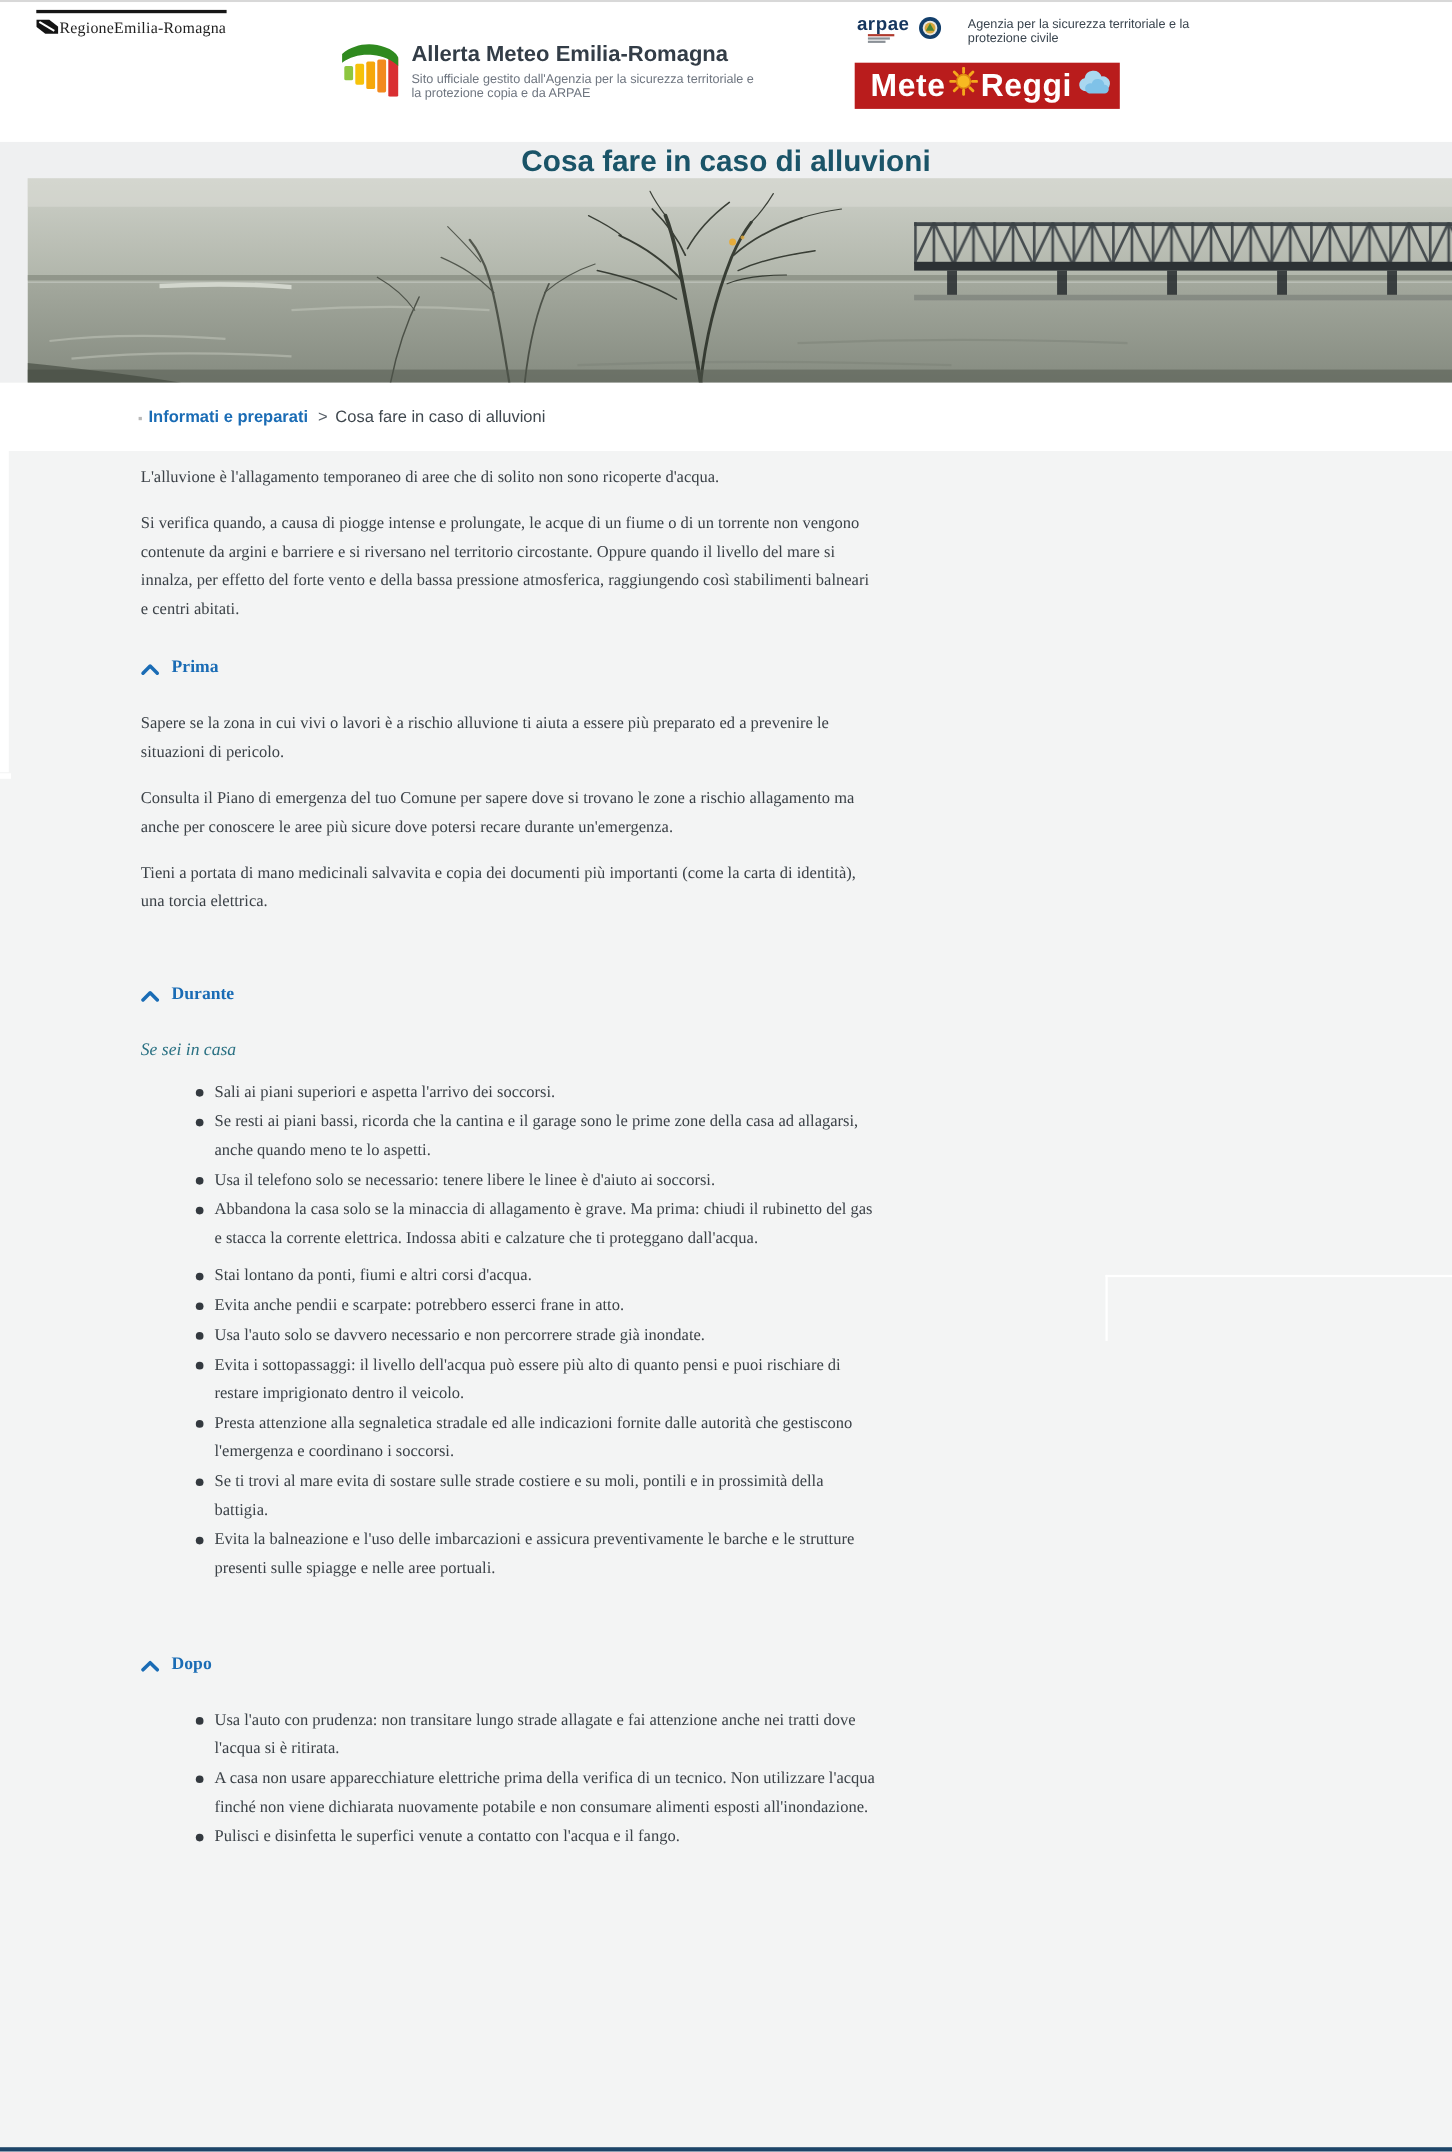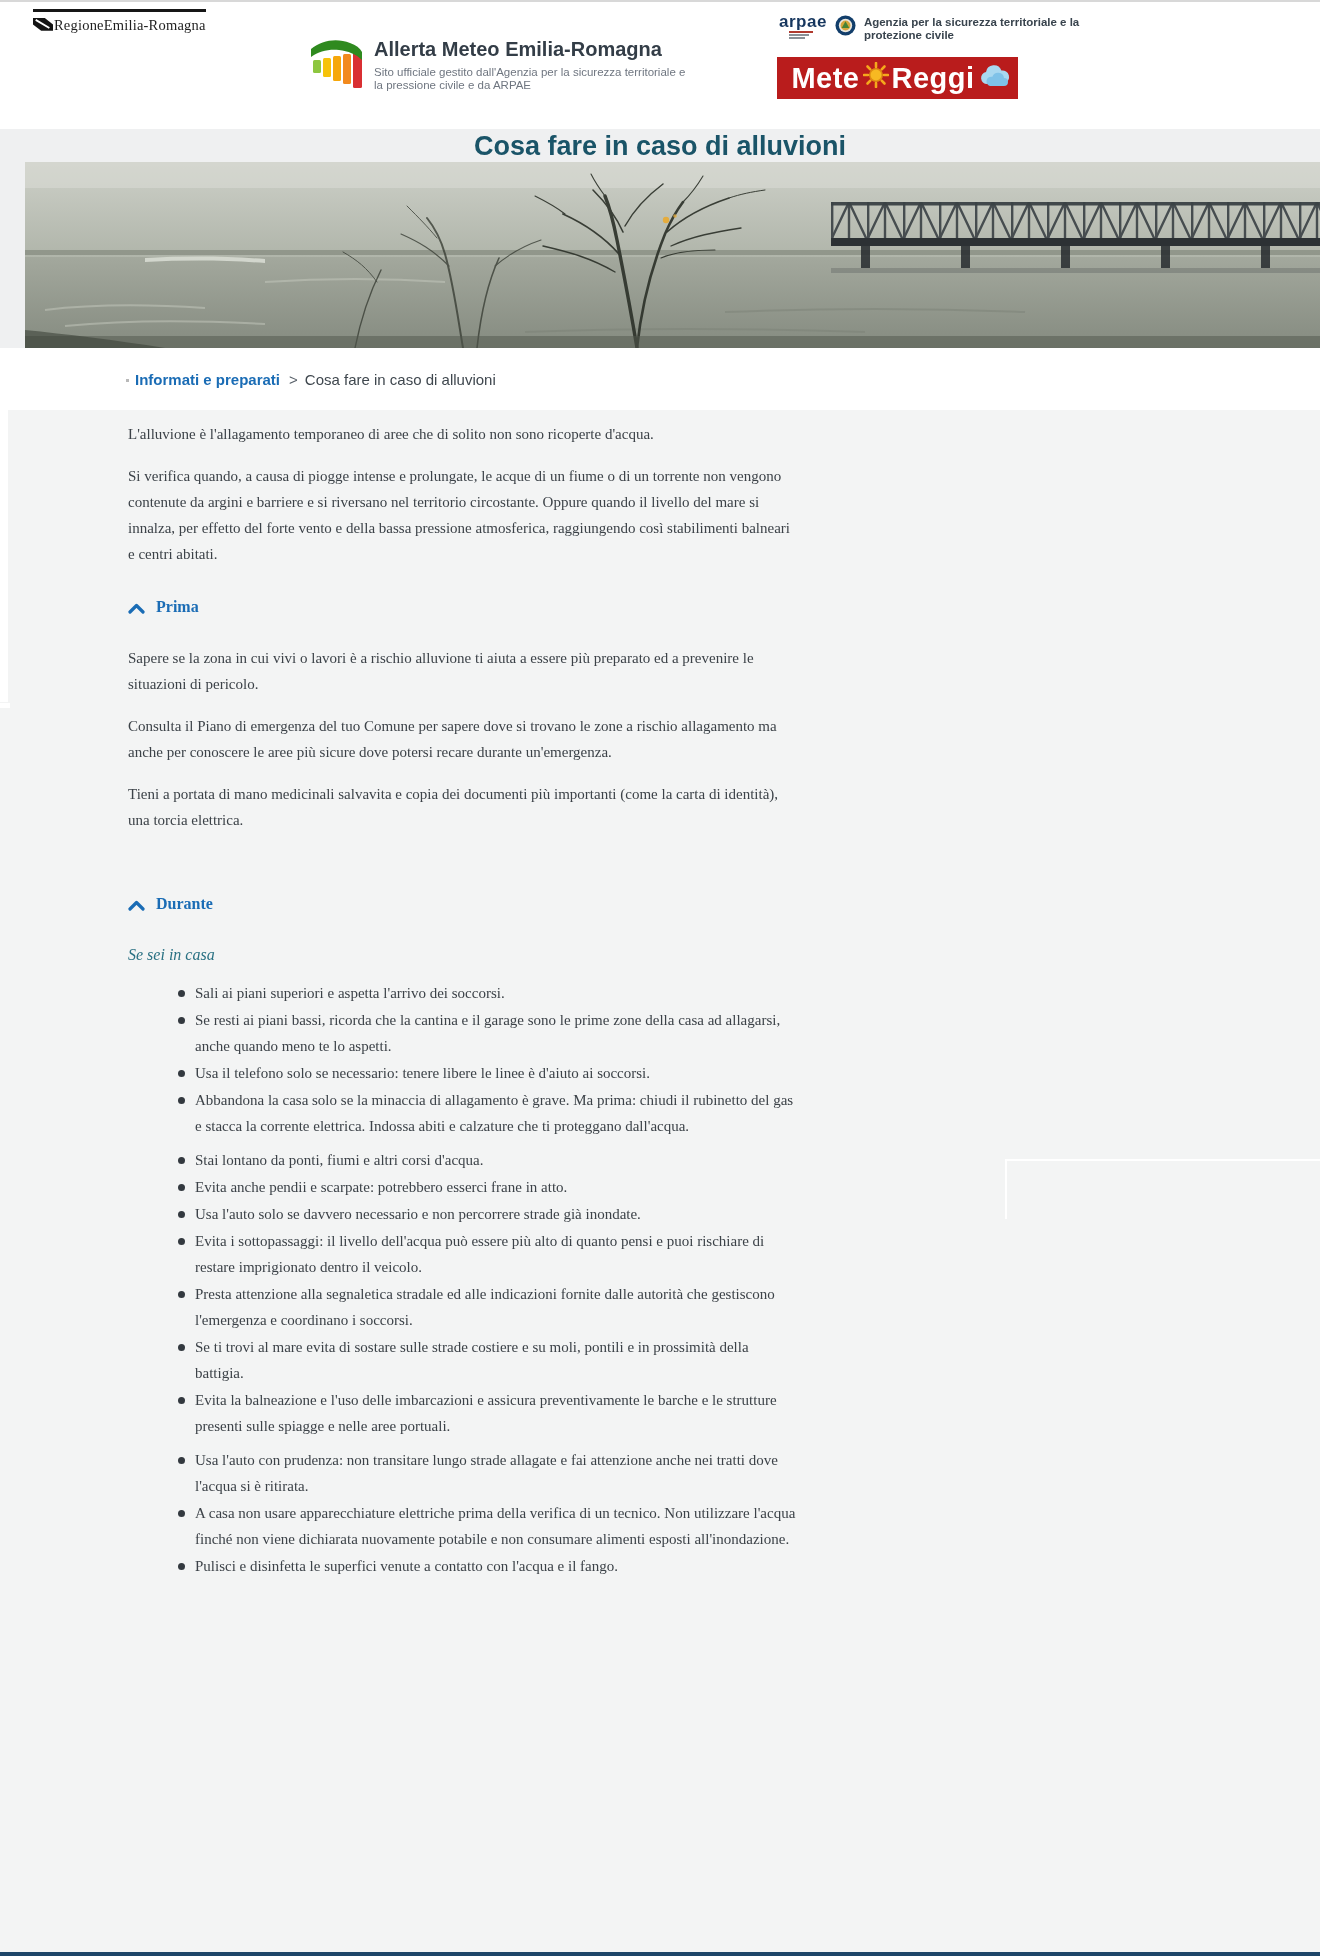--- a/index.html
+++ b/index.html
@@ -20,21 +20,21 @@
   .brand-sub{display:block;font-size:11.5px;color:#6f7680;line-height:13px;}
   .brand-sub.first{margin-top:5px;}
   .agency{position:absolute;left:779px;top:12px;display:flex;align-items:flex-start;gap:8px;text-decoration:none;}
   .arpae-word{font-size:17px;font-weight:bold;color:#16365e;letter-spacing:0.5px;line-height:16px;display:block;}
   .arpae-micro{display:block;padding-left:10px;}
   .arpae-micro i{display:block;height:2px;margin-top:1px;}
   .arpae-micro i.m1{width:24px;background:#b03a2e;}
   .arpae-micro i.m2{width:20px;background:#8a9096;}
   .arpae-micro i.m3{width:16px;background:#8a9096;}
   .pc-emblem{width:21px;height:21px;display:block;margin-top:1px;}
-  .agency-name{font-size:11.5px;font-weight:bold;color:#39444e;line-height:13px;margin-top:2px;}
+  .agency-name{font-size:11.5px;font-weight:normal;color:#39444e;line-height:13px;margin-top:2px;margin-left:16px;}
   .agency-name span{display:block;}
   .watermark{
     position:absolute;left:777px;top:55px;width:241px;height:42px;background:#b91c1c;
     display:flex;align-items:center;justify-content:center;gap:3px;overflow:hidden;
     color:#fff;font-weight:bold;font-size:29px;letter-spacing:0.5px;
   }
   .watermark .wicon{display:block;}
 
   
   .hero{position:absolute;top:127px;left:0;width:1320px;height:219px;background:#eff0f1;}
@@ -98,21 +98,21 @@
           <rect x="13" y="20" width="8" height="19" rx="1.5" fill="#f6c20a"></rect>
           <rect x="23" y="18" width="8" height="25" rx="1.5" fill="#f6a70a"></rect>
           <rect x="33" y="16" width="8" height="30" rx="1.5" fill="#f28a1e"></rect>
           <rect x="43" y="14" width="9" height="36" rx="1.5" fill="#d92f32"></rect>
           <path d="M1,11 C12,2 27,0 40,5 C46,7 50,10 52,14 L52,22 C46,16 38,13 29,12 C19,11 9,13 1,19 Z" fill="#2f8a1f"></path>
         </svg>
       </span>
       <span class="brand-text">
         <span class="brand-title">Allerta Meteo Emilia-Romagna</span>
         <span class="brand-sub first">Sito ufficiale gestito dall'Agenzia per la sicurezza territoriale e</span>
-        <span class="brand-sub">la pressione civile e da ARPAE</span>
+        <span class="brand-sub">la protezione copia e da ARPAE</span>
       </span>
     </a>
 
     <div class="agency">
       <a style="text-decoration:none;">
         <span class="arpae-word">arpae</span>
         <span class="arpae-micro">
             <i class="m1"></i>
             <i class="m2"></i>
             <i class="m3"></i>
@@ -281,20 +281,28 @@
       <ul class="blist">
         <li>Stai lontano da ponti, fiumi e altri corsi d'acqua.</li>
         <li>Evita anche pendii e scarpate: potrebbero esserci frane in atto.</li>
         <li>Usa l'auto solo se davvero necessario e non percorrere strade già inondate.</li>
         <li>Evita i sottopassaggi: il livello dell'acqua può essere più alto di quanto pensi e puoi rischiare di restare imprigionato dentro il veicolo.</li>
         <li>Presta attenzione alla segnaletica stradale ed alle indicazioni fornite dalle autorità che gestiscono l'emergenza e coordinano i soccorsi.</li>
         <li>Se ti trovi al mare evita di sostare sulle strade costiere e su moli, pontili e in prossimità della battigia.</li>
         <li>Evita la balneazione e l'uso delle imbarcazioni e assicura preventivamente le barche e le strutture presenti sulle spiagge e nelle aree portuali.</li>
       </ul>
 
+      <h2 class="sec dopo">
+        <span class="chev">
+          <svg viewBox="0 0 17 11">
+              <path d="M2,9 L8.5,2.5 L15,9" fill="none" stroke="#1a6cb5" stroke-width="3.2" stroke-linecap="round" stroke-linejoin="round"></path>
+            </svg>
+        </span>
+        <span>Dopo</span>
+      </h2>
       <ul class="blist">
         <li>Usa l'auto con prudenza: non transitare lungo strade allagate e fai attenzione anche nei tratti dove l'acqua si è ritirata.</li>
         <li>A casa non usare apparecchiature elettriche prima della verifica di un tecnico. Non utilizzare l'acqua finché non viene dichiarata nuovamente potabile e non consumare alimenti esposti all'inondazione.</li>
         <li>Pulisci e disinfetta le superfici venute a contatto con l'acqua e il fango.</li>
       </ul>
 
     </div>
   </main>
 
   <div class="white-strip"></div>

